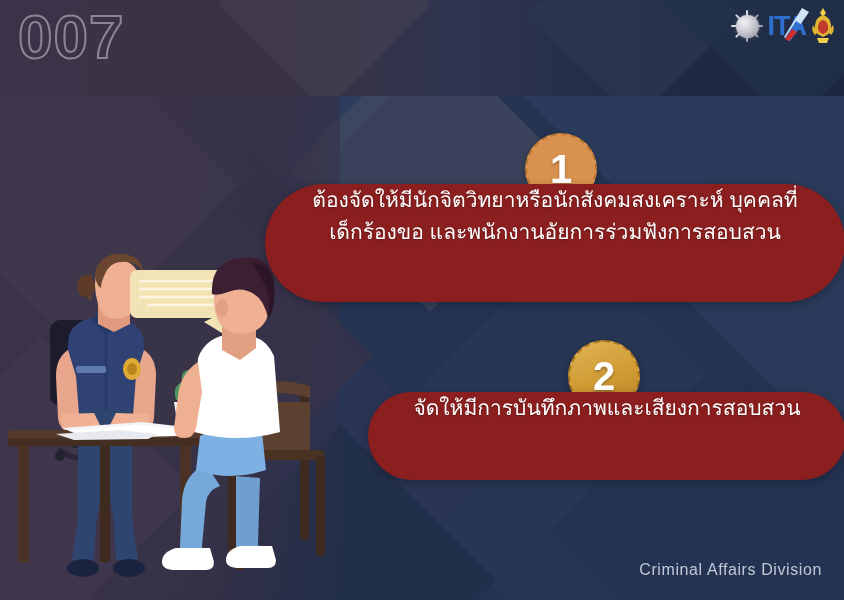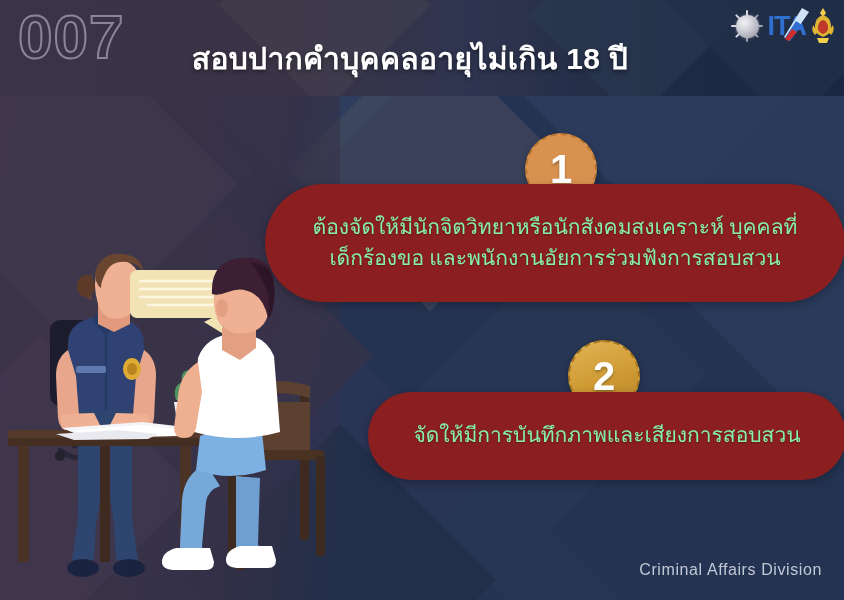--- a/index.html
+++ b/index.html
@@ -104,25 +104,24 @@
   .logo-crest{
     width:26px;height:38px;position:relative;
   }
   .crest-svg{display:block;}
 
   
   .card{
     position:absolute;
     background:#8b1f1f;
     border-radius:90px;
-    display:flex;align-items:center;justify-content:center;
+    display:flex;align-items:flex-start;justify-content:center;
     text-align:center;
-    color:#86efac;
+    color:#ffffff;
     box-shadow:0 3px 10px rgba(0,0,0,.25);
-    font-family:Liberation Serif, serif;
   }
   .card-1{left:265px;top:184px;width:580px;height:118px;padding:0 38px;}
   .card-2{left:368px;top:392px;width:478px;height:88px;padding:0 34px;}
   .card-text{
     font-size:21px;line-height:1.5;font-weight:400;
     text-shadow:0 1px 2px rgba(0,0,0,.3);
   }
   .card-2 .card-text{font-size:21px;}
 
   
@@ -295,21 +294,20 @@
   </div>
 
   <div class="header-bar">
     <div class="hdr-diamond hd1"></div>
     <div class="hdr-diamond hd2"></div>
     <div class="hdr-diamond hd3"></div>
   </div>
 
   <div class="num-015">007</div>
 
-  <div class="title">สอบปากคำบุคคลอายุไม่เกิน 18 ปี</div>
 
   <div class="logos">
     <div class="logo-globe">
       <div class="spoke"></div>
       <div class="spoke s2"></div>
       <div class="spoke s3"></div>
       <div class="spoke s4"></div>
       <div class="ball"></div>
     </div>
     <div class="logo-ita">

